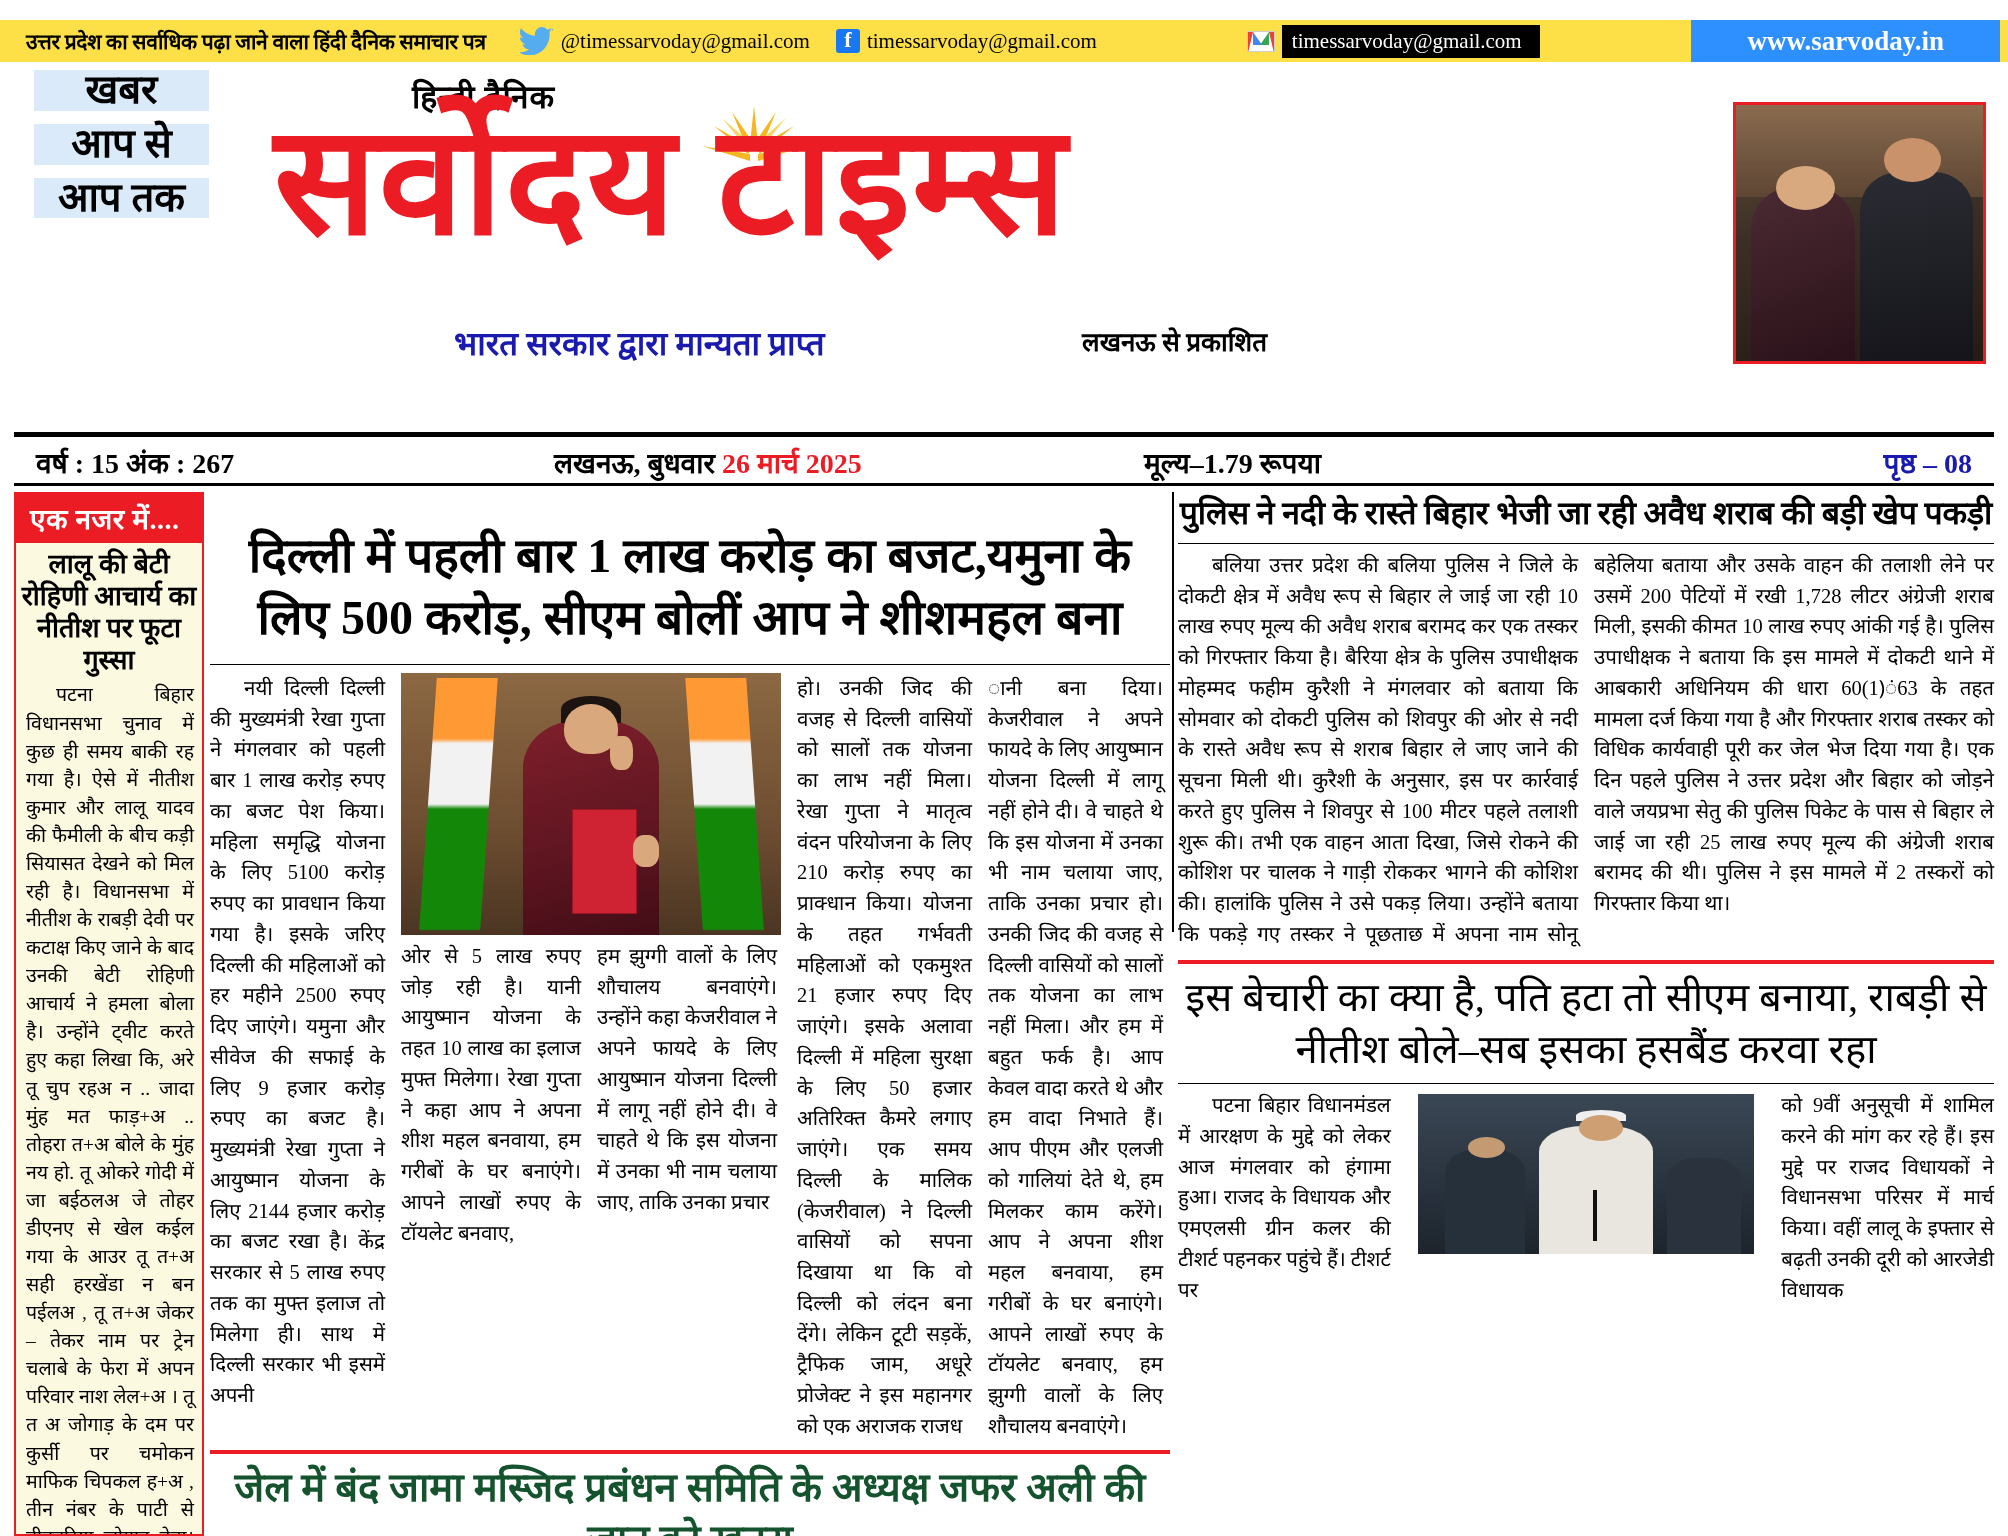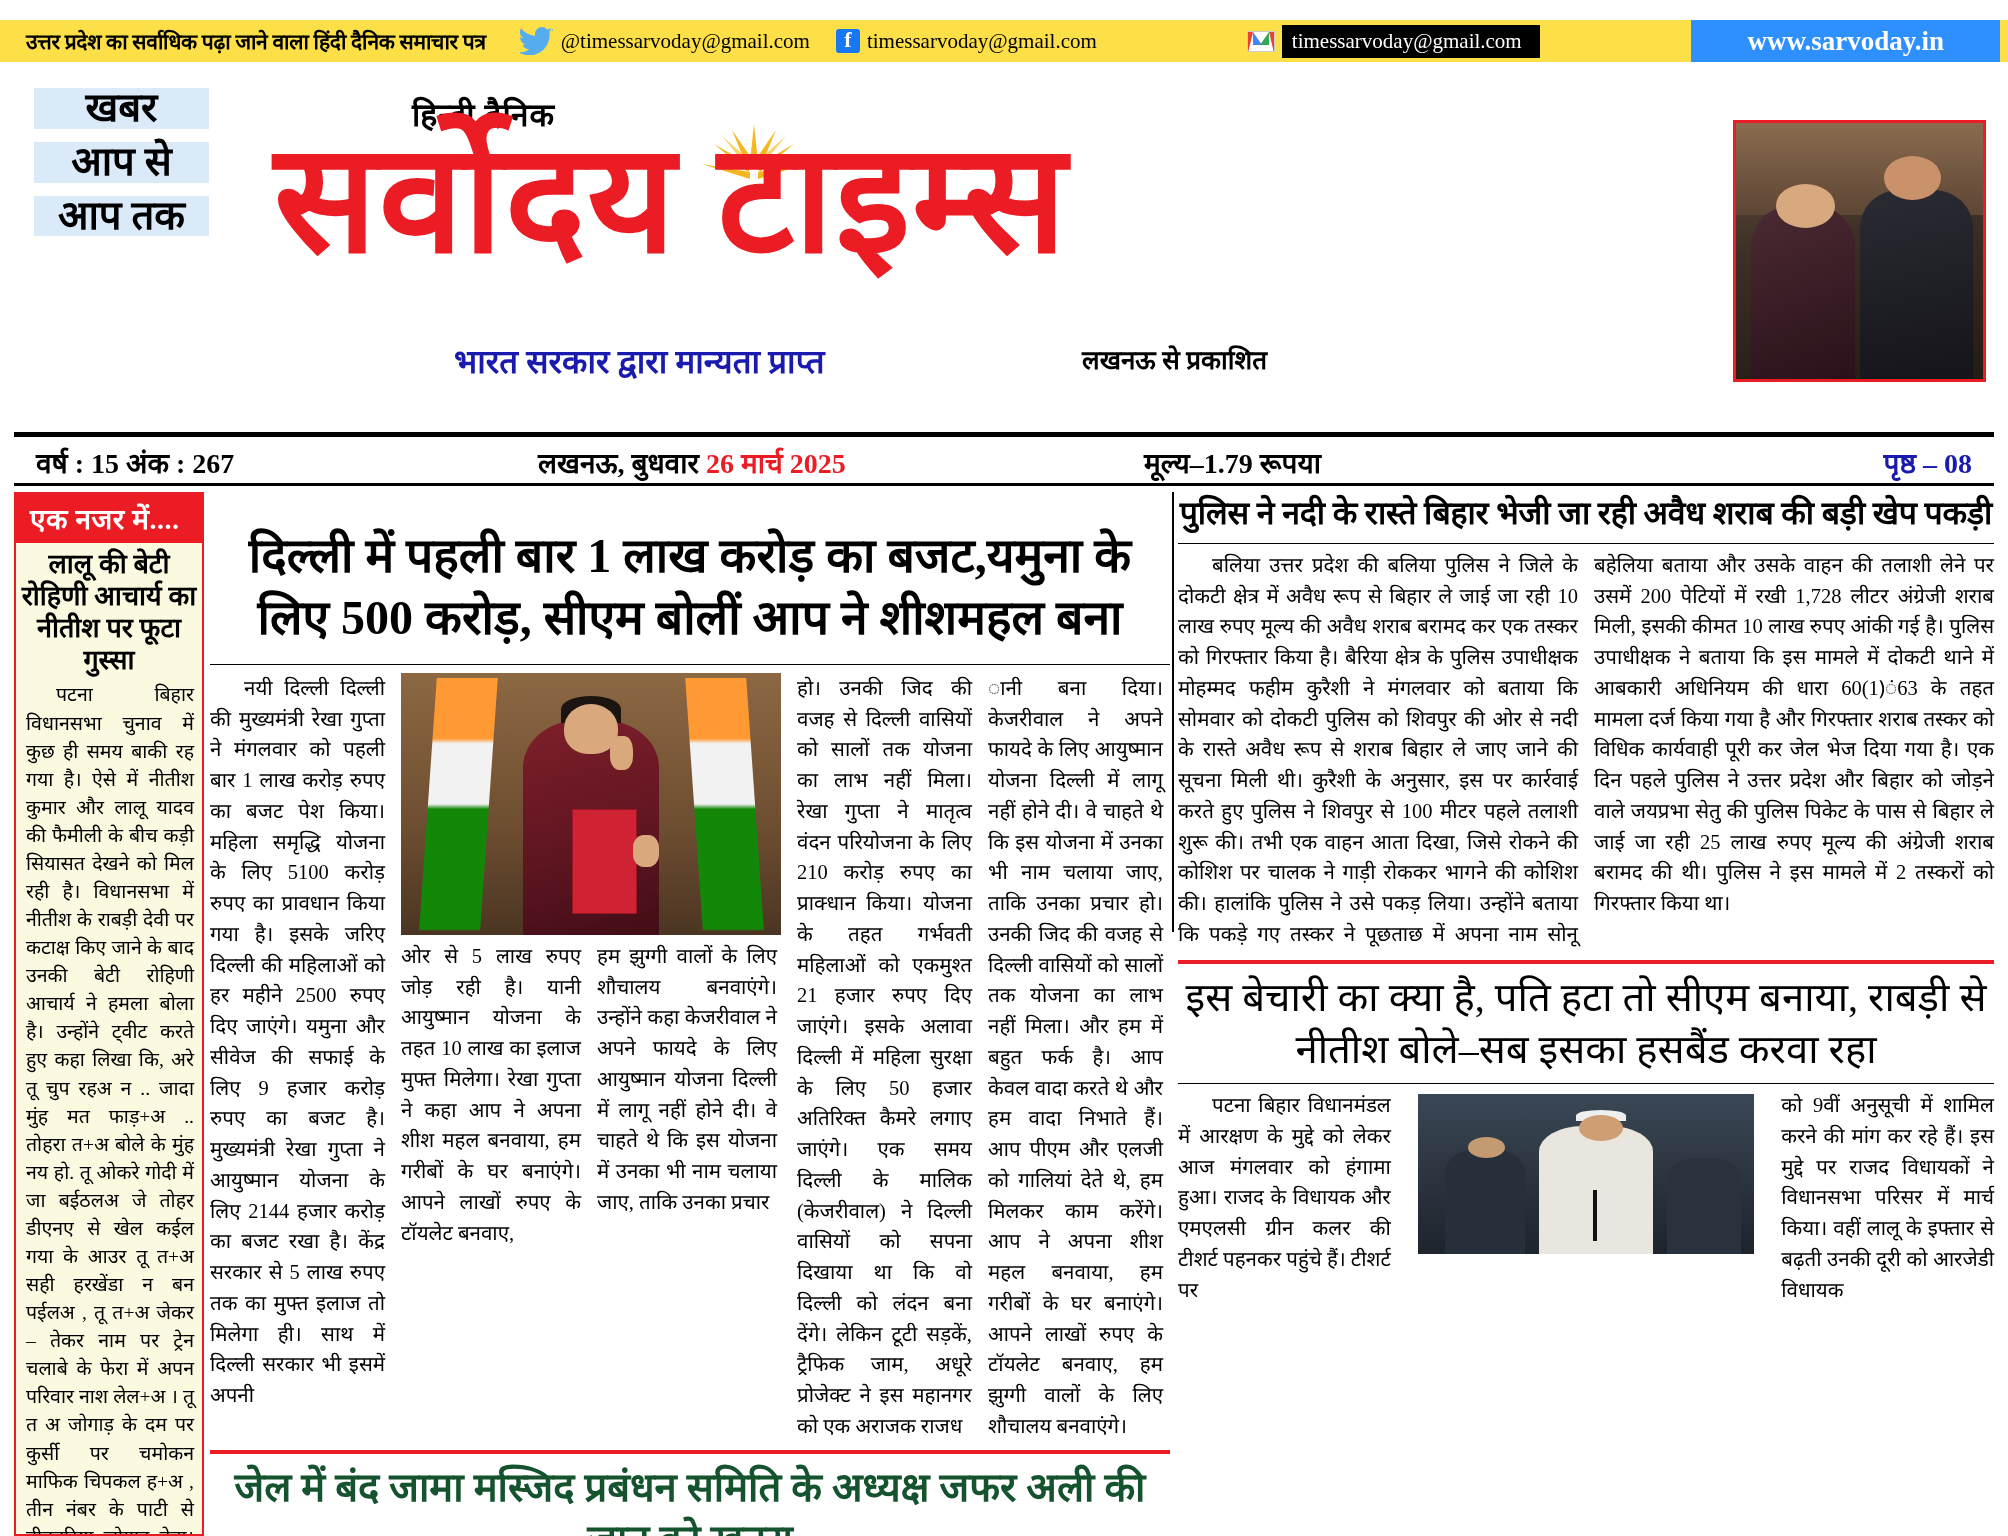--- a/index.html
+++ b/index.html
@@ -113,21 +113,21 @@
     font-weight: bold;
     font-size: 27px;
     display: flex; align-items: center; justify-content: center;
     padding: 0 56px;
     white-space: nowrap;
   }
 
   
   .masthead {
     position: absolute;
-    left: 14px; top: 66px;
+    left: 14px; top: 48px;
     width: 1980px; height: 262px;
   }
   .slogan-box {
     position: absolute;
     left: 20px; top: 22px;
     width: 175px;
   }
   .slogan-line {
     background: #dbeaf8;
     font-family: "Liberation Serif", serif;
@@ -220,21 +220,21 @@
   .datebar {
     position: absolute;
     left: 14px; top: 441px;
     width: 1980px; height: 42px;
     display: flex; align-items: center;
     font-family: "Liberation Serif", serif;
     font-weight: bold;
   }
   .datebar .vol { font-size: 28px; color:#000; padding-left: 22px; white-space:nowrap; }
   .datebar .place {
-    position:absolute; left: 524px;
+    position:absolute; left: 540px;
     font-size: 28px; color:#000; white-space:nowrap;
   }
   .datebar .place .red { color:#EC1C24; }
   .datebar .price {
     position:absolute; left: 1130px;
     font-size: 28px; color:#000; white-space:nowrap;
   }
   .datebar .pages {
     position:absolute; right: 22px;
     font-size: 28px; color:#1A1AAE; white-space:nowrap;

